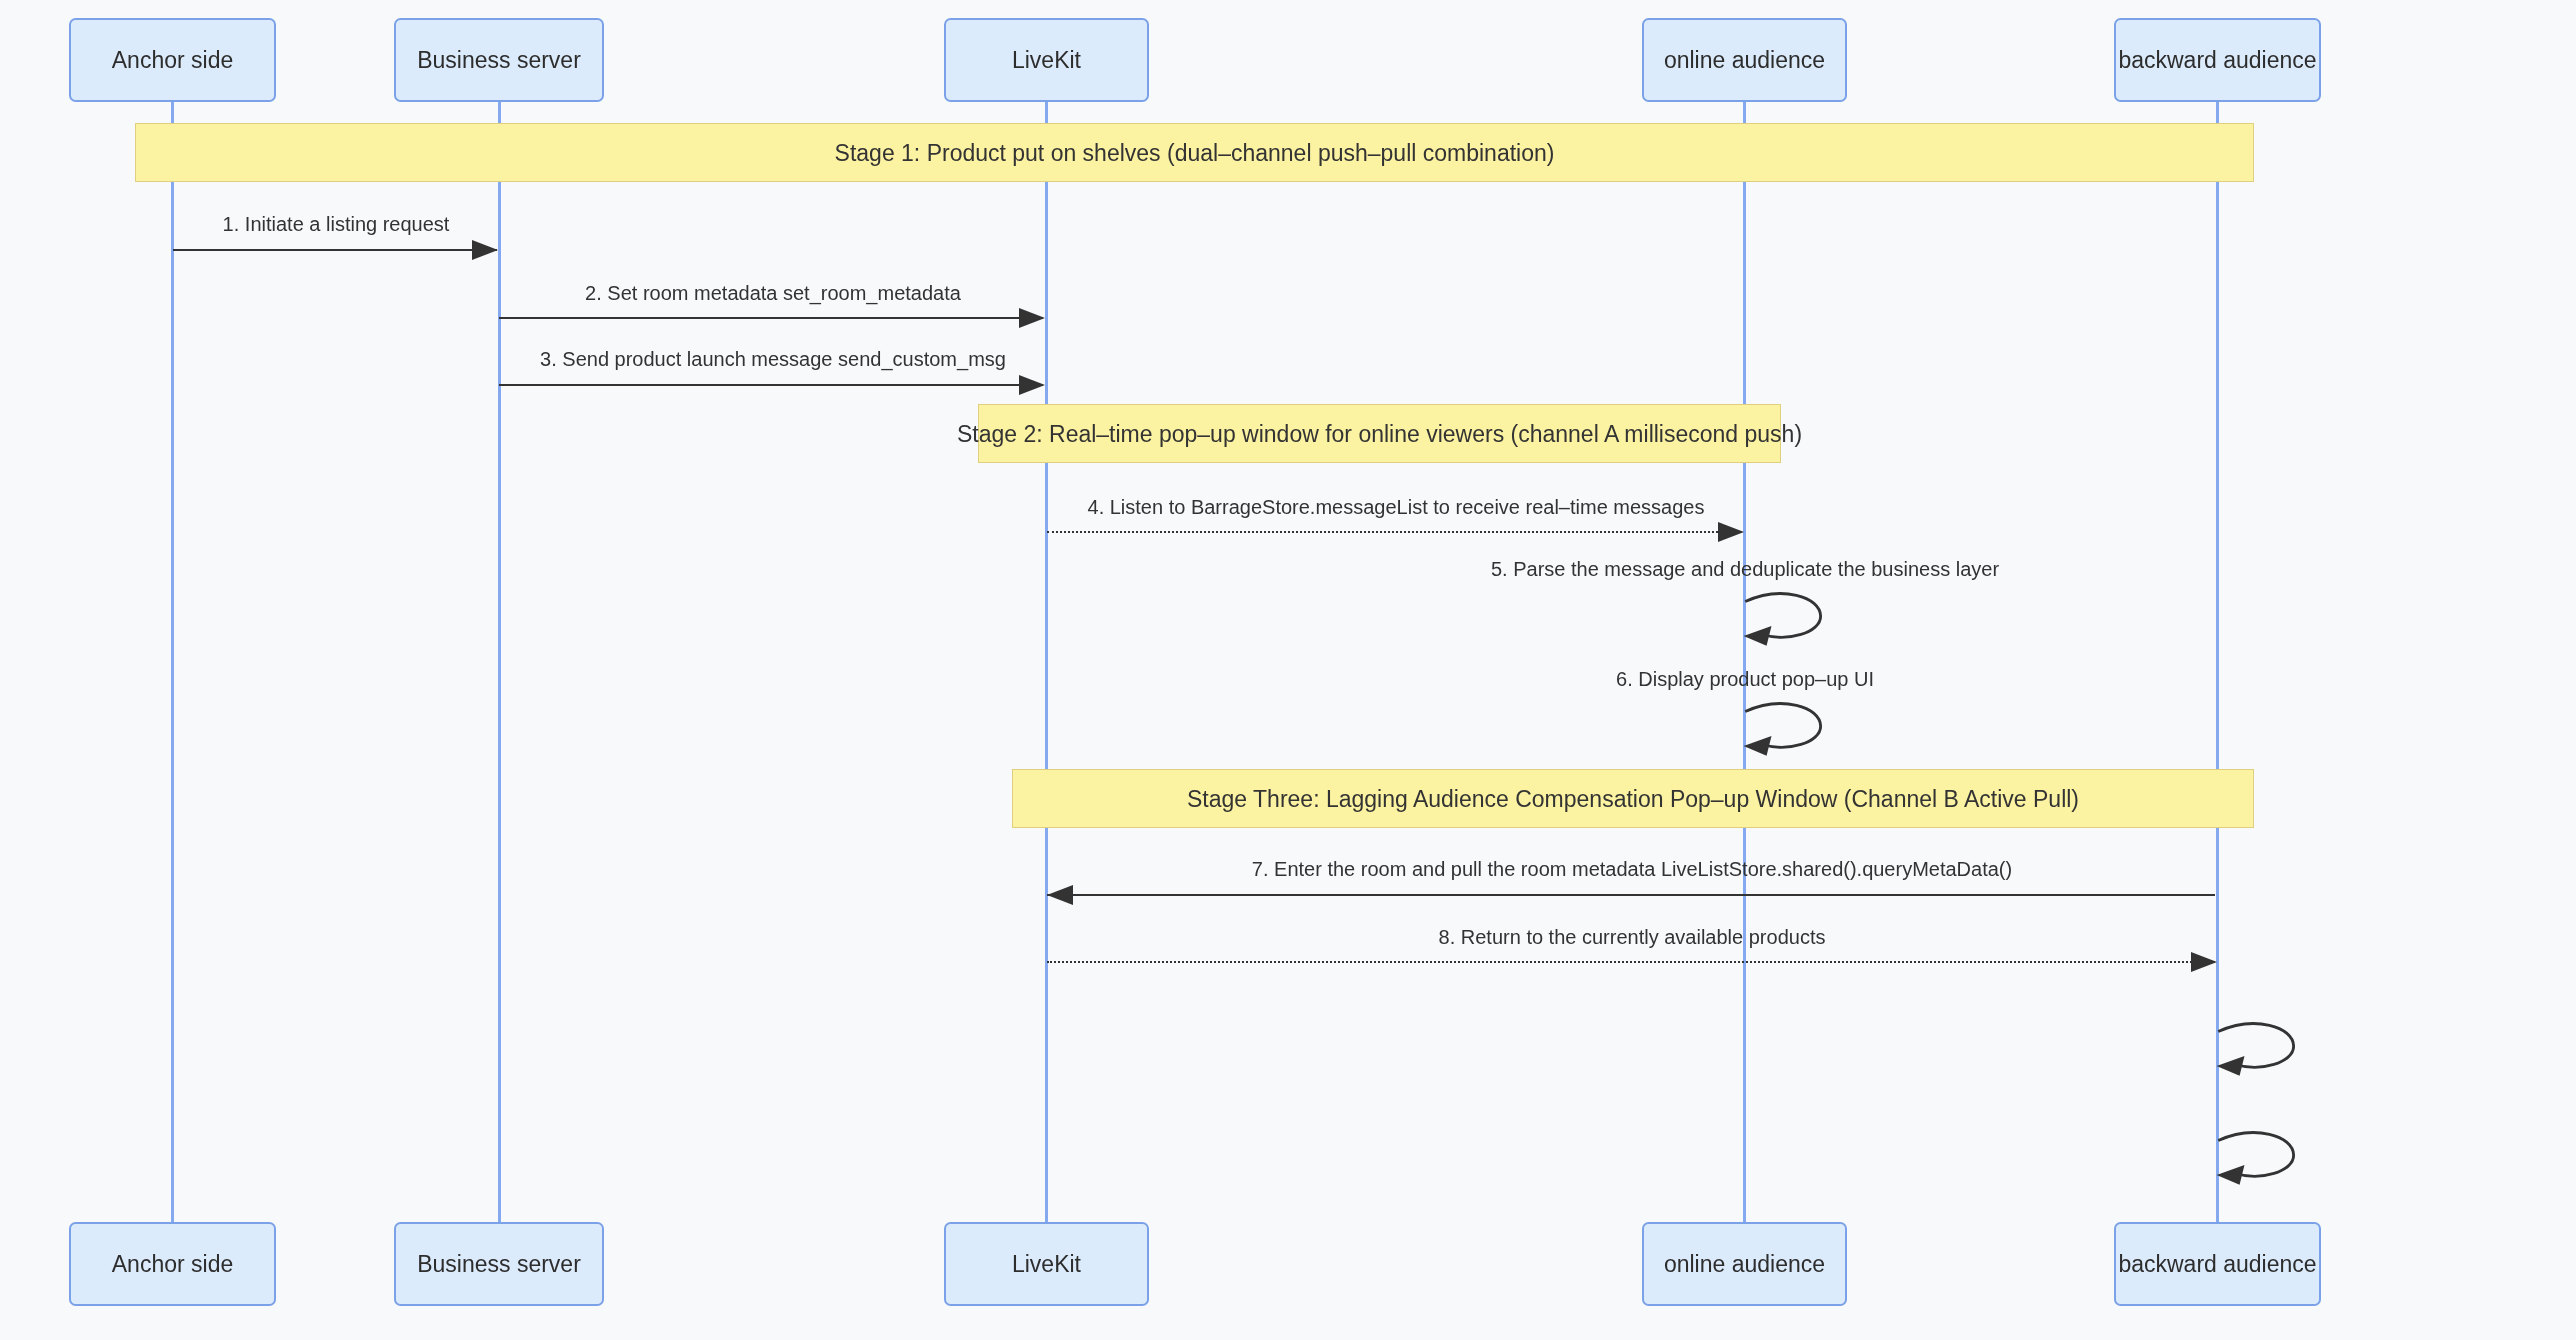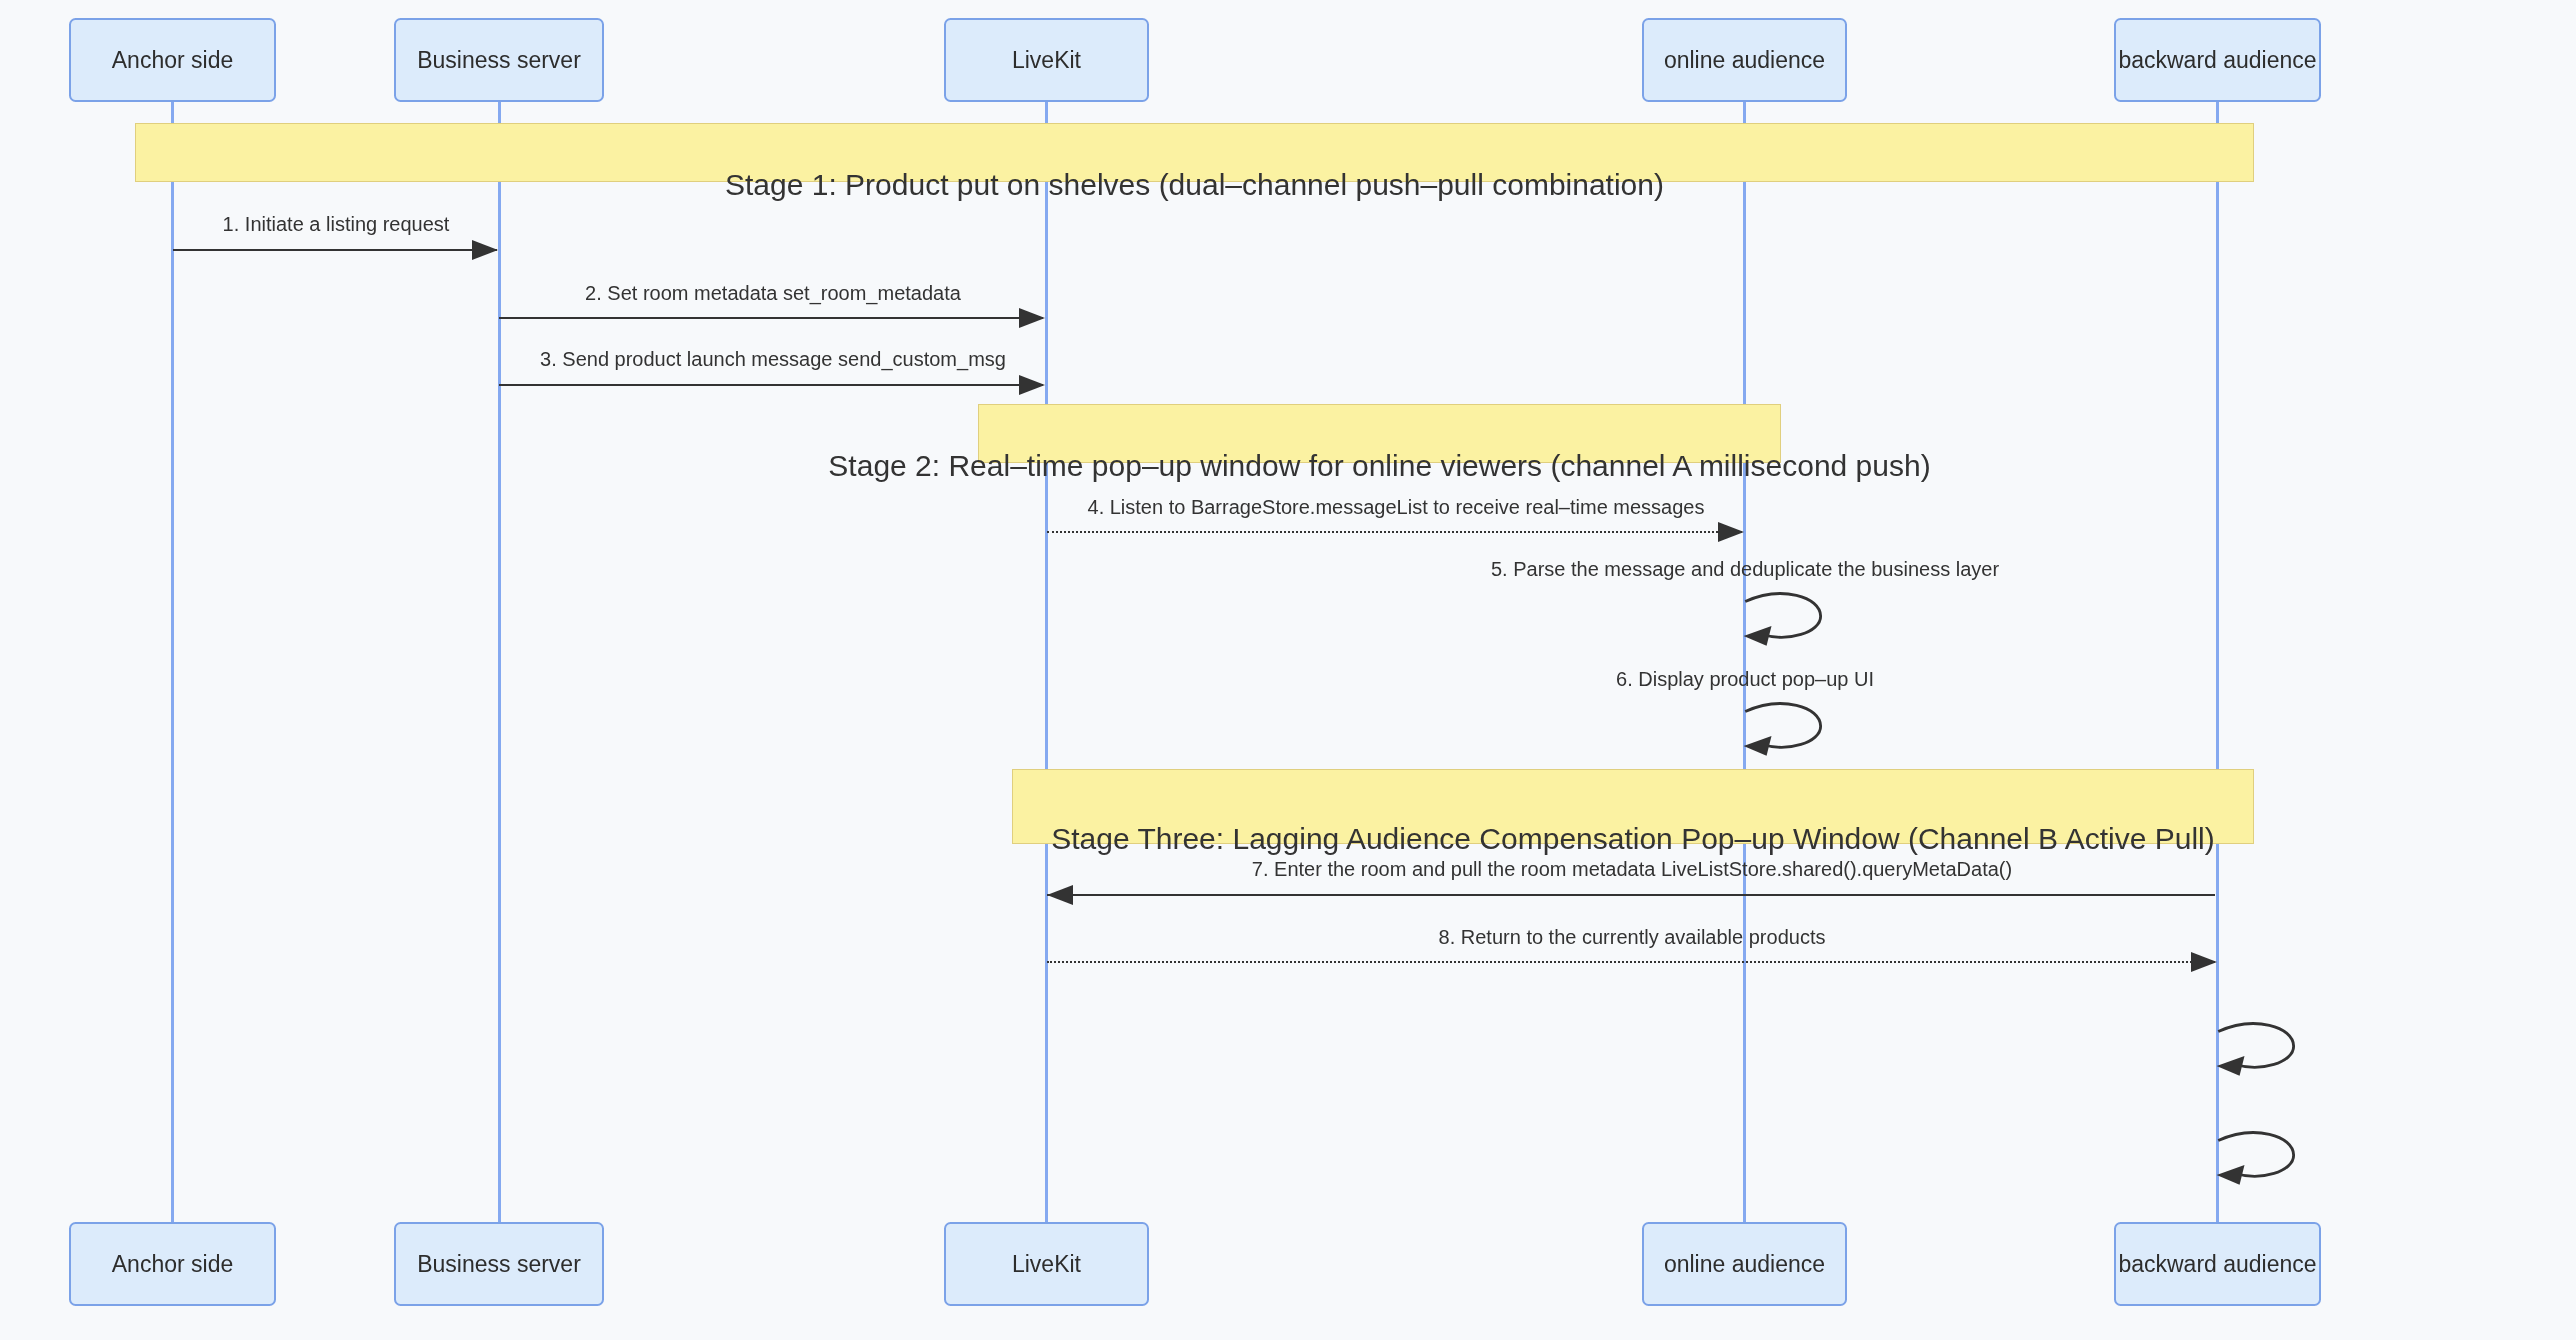--- a/index.html
+++ b/index.html
@@ -14,21 +14,21 @@
     background:#dcebfb; border:2.5px solid #7ba2e8; border-radius:6.6px;
     font-size:23px; color:#2d2d2d; white-space:nowrap;
   }
   .lifeline { position:absolute; width:3.3px; }
   .banner {
     position:absolute; box-sizing:border-box;
     background:#fbf2a2; border:1.6px solid #e0cf7e;
   }
   .banner-label {
     position:absolute; left:50%; top:50%; transform:translate(-50%,-50%);
-    white-space:nowrap; font-size:30px; color:#333;margin-top:32px;
+    white-space:nowrap; font-size:23px; color:#333;
   }
   .msg-label {
     position:absolute; transform:translateX(-50%); white-space:nowrap;
     font-size:20px; height:30px; line-height:30px; color:#333;
   }
   .msg-line { position:absolute; height:0; border-top:2.5px solid #333; }
   .msg-line.dotted { border-top:2.5px dotted #333; }
   .head { position:absolute; width:0; height:0;
     border-top:10px solid transparent; border-bottom:10px solid transparent; }
   .head.right { border-left:26px solid #333; }
@@ -53,21 +53,21 @@
     <div class="lifeline" style="left: 1743px; top: 102px; height: 1120px; background: rgb(133, 169, 240);"></div>
     <div class="participant" style="left: 2114px; top: 18px; width: 207px; height: 84px; background: rgb(220, 235, 251); border-color: rgb(123, 162, 232);">backward audience</div>
     <div class="participant" style="left: 2114px; top: 1222px; width: 207px; height: 84px; background: rgb(220, 235, 251); border-color: rgb(123, 162, 232);">backward audience</div>
     <div class="lifeline" style="left: 2216px; top: 102px; height: 1120px; background: rgb(133, 169, 240);"></div>
     <div class="banner" style="left: 135px; top: 123px; width: 2119px; height: 59px; background: rgb(251, 242, 162); border-color: rgb(224, 207, 126);">
       <div class="banner-label" style="color: rgb(51, 51, 51);">Stage 1: Product put on shelves (dual–channel push–pull combination)</div>
     </div>
     <div class="banner" style="left: 978px; top: 404px; width: 803px; height: 59px; background: rgb(251, 242, 162); border-color: rgb(224, 207, 126);">
       <div class="banner-label" style="color: rgb(51, 51, 51);">Stage 2: Real–time pop–up window for online viewers (channel A millisecond push)</div>
     </div>
-    <div class="banner" style="left: 1012px; top: 769px; width: 1242px; height: 75px; background: rgb(251, 242, 162); border-color: rgb(224, 207, 126); padding-left: 40px;">
+    <div class="banner" style="left: 1012px; top: 769px; width: 1242px; height: 59px; background: rgb(251, 242, 162); border-color: rgb(224, 207, 126); padding-left: 40px;">
       <div class="banner-label" style="color: rgb(51, 51, 51);">Stage Three: Lagging Audience Compensation Pop–up Window (Channel B Active Pull)</div>
     </div>
     <div class="msg-label" style="left: 336px; top: 209px;">1. Initiate a listing request</div>
     <div class="msg-line" style="left: 173px; top: 249px; width: 324px; border-top-color: rgb(51, 51, 51);"></div>
     <div class="head right" style="left: 472px; top: 240px; border-left-color: rgb(51, 51, 51);"></div>
     <div class="msg-label" style="left: 773px; top: 278px;">2. Set room metadata set_room_metadata</div>
     <div class="msg-line" style="left: 499px; top: 317px; width: 544px; border-top-color: rgb(51, 51, 51);"></div>
     <div class="head right" style="left: 1019px; top: 308px; border-left-color: rgb(51, 51, 51);"></div>
     <div class="msg-label" style="left: 773px; top: 344px;">3. Send product launch message send_custom_msg</div>
     <div class="msg-line" style="left: 499px; top: 384px; width: 544px; border-top-color: rgb(51, 51, 51);"></div>

